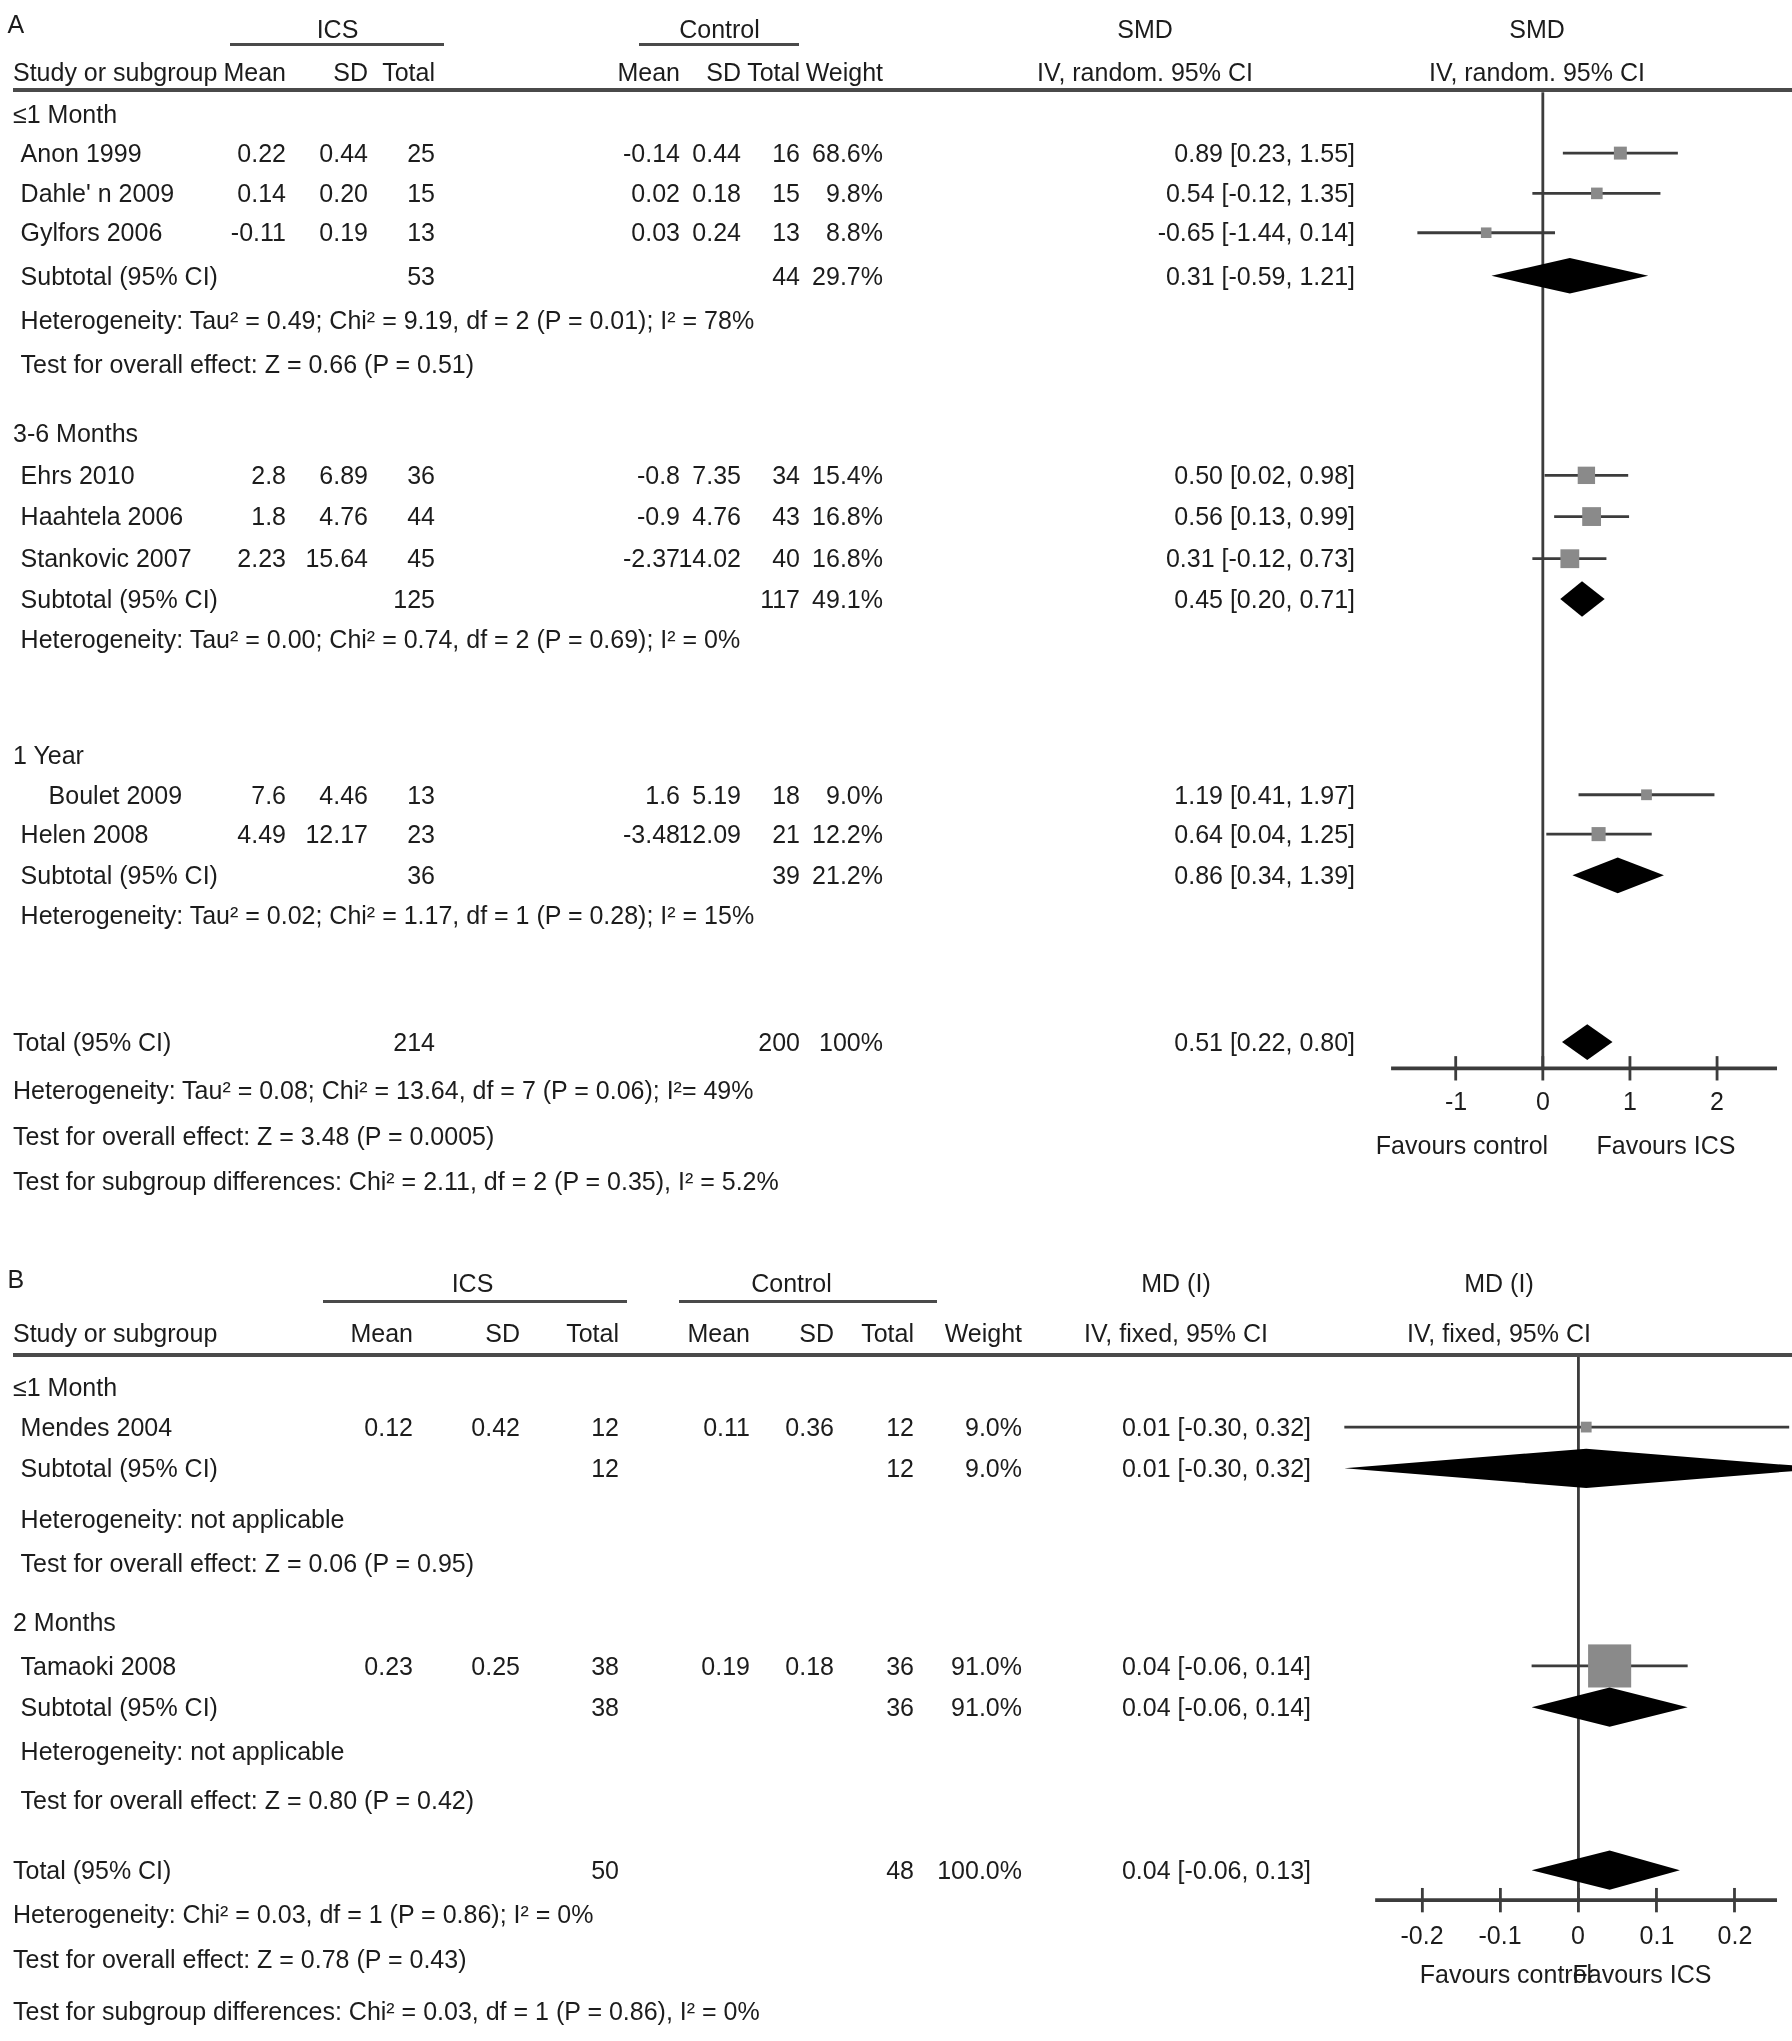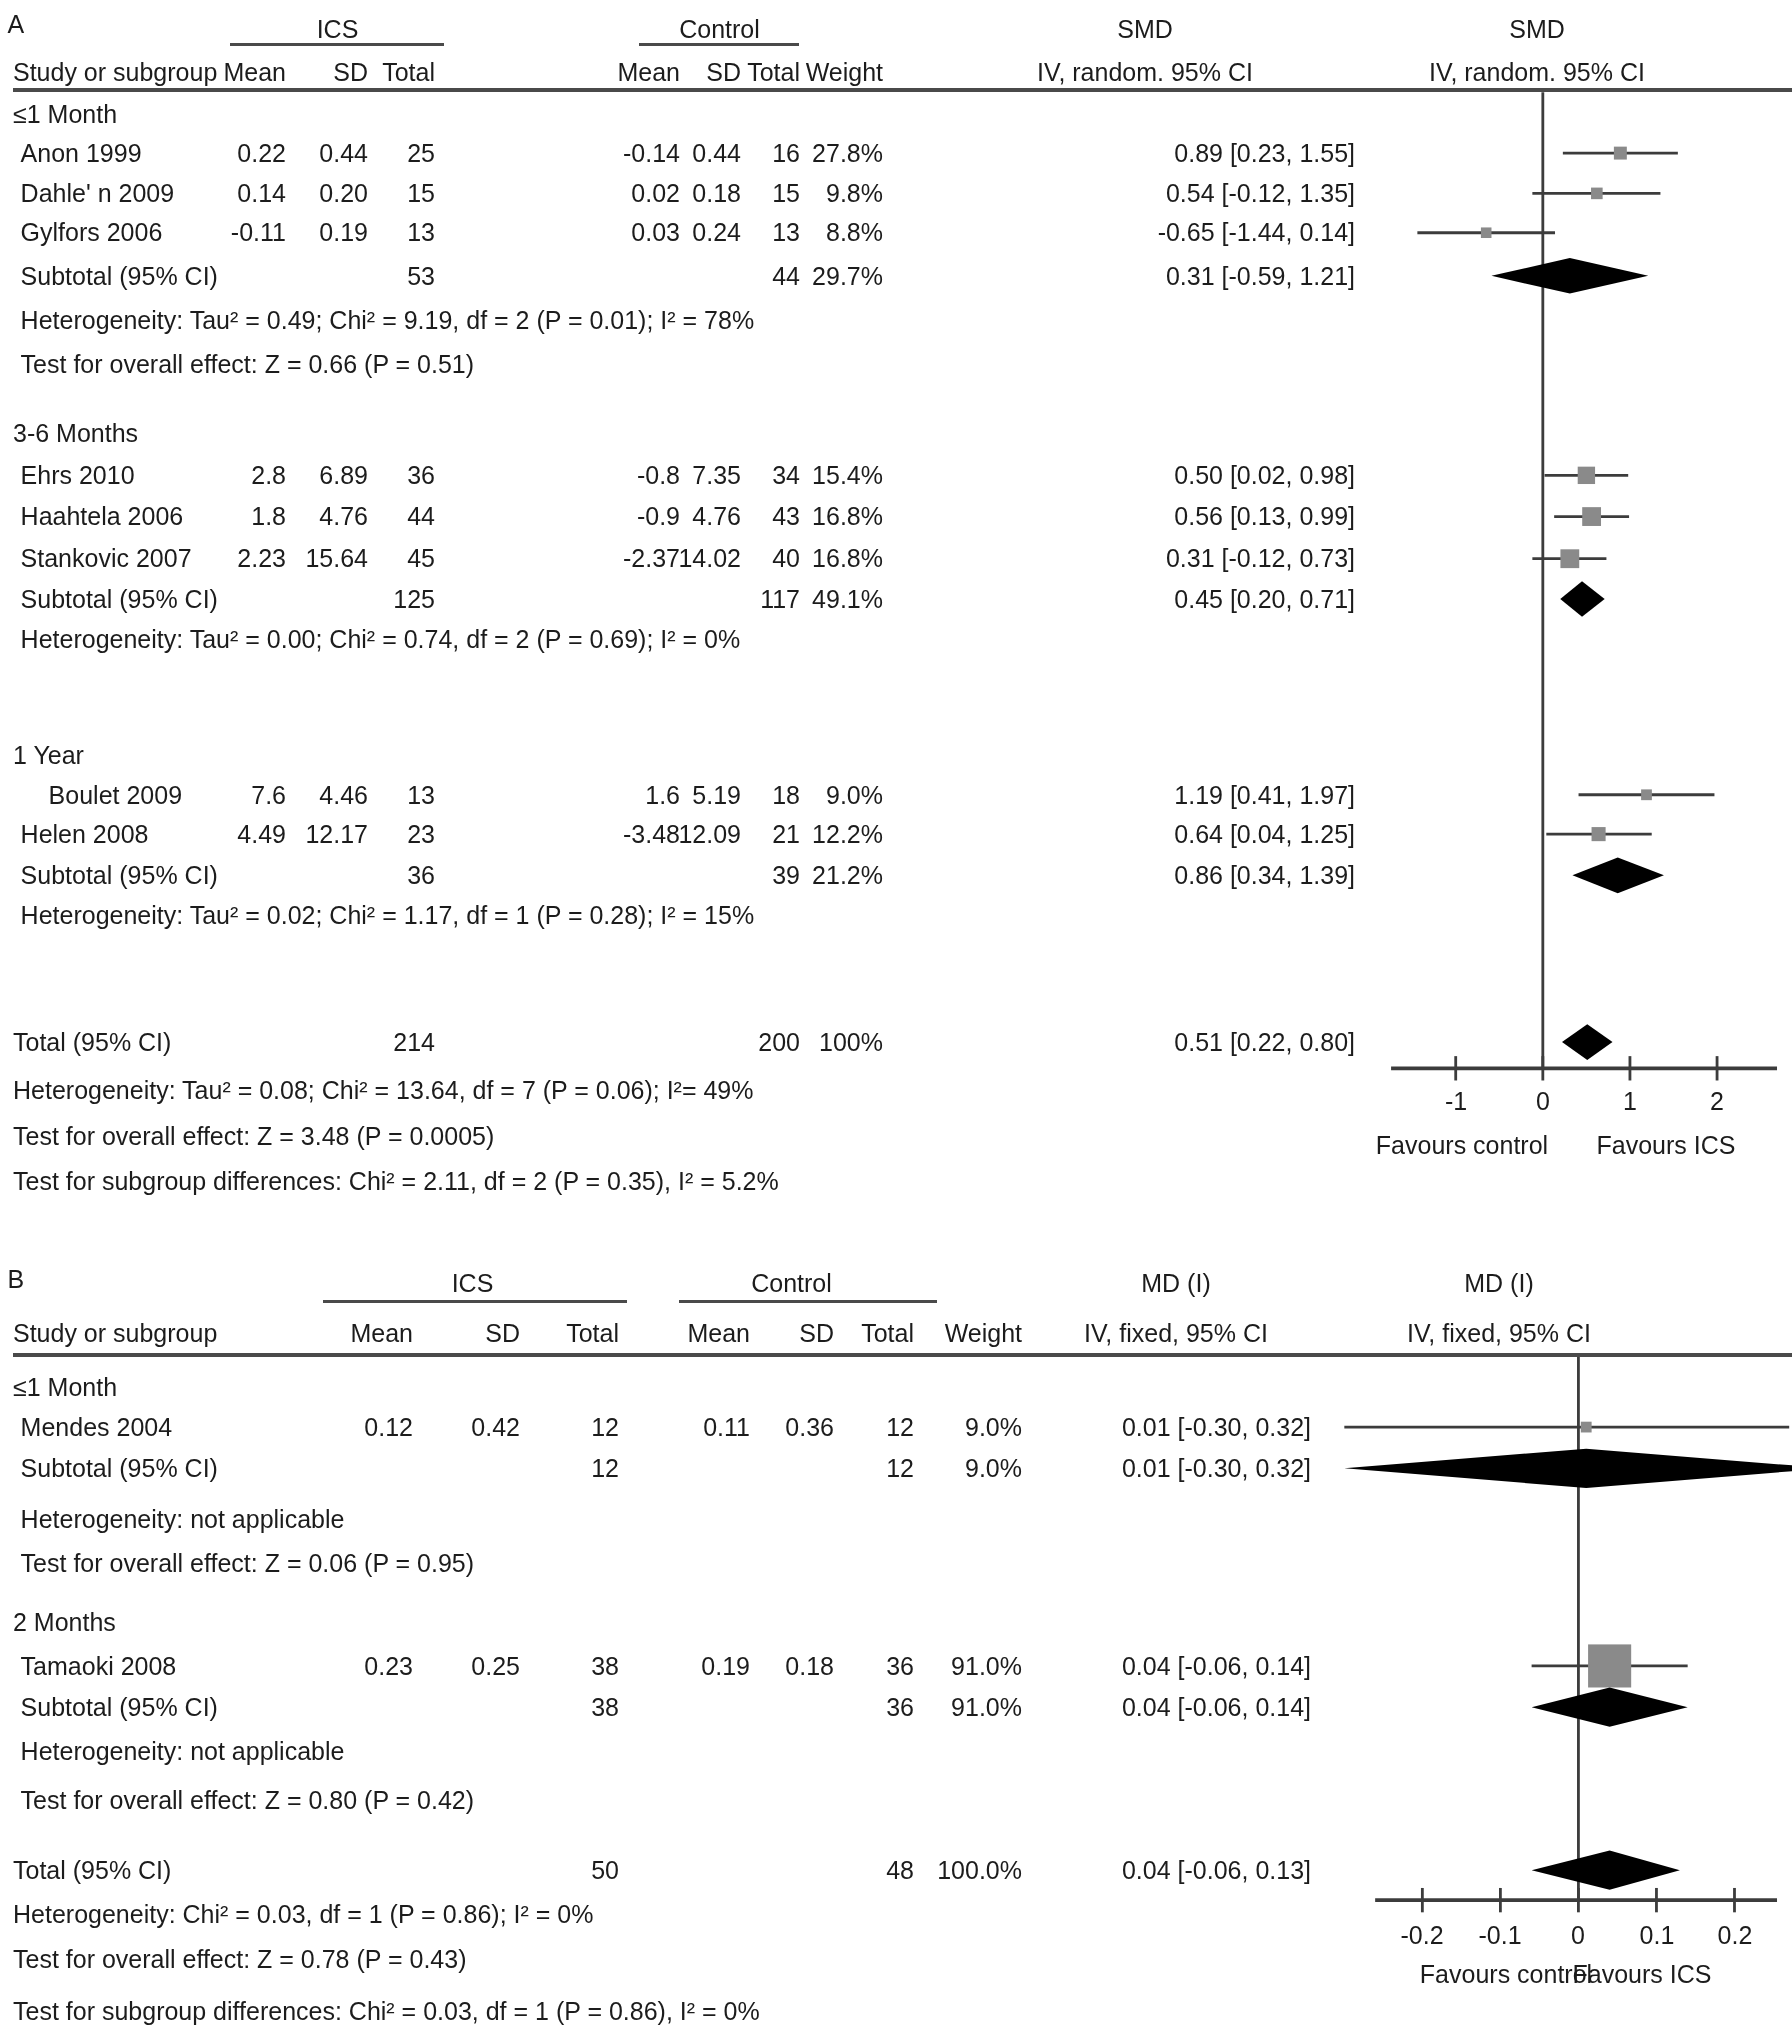--- a/index.html
+++ b/index.html
@@ -94,21 +94,21 @@
     <div class="t center" style="left: 1312px; width: 300px; top: 1129px;">Favours control</div>
     <div class="t center" style="left: 1516px; width: 300px; top: 1129px;">Favours ICS</div>
     <div class="t" style="left: 13px; top: 98px;">≤1 Month</div>
     <div class="t" style="left: 20.6px; top: 137px;">Anon 1999</div>
     <div class="t right" style="left: 117px; width: 169px; top: 137px;">0.22</div>
     <div class="t right" style="left: 199px; width: 169px; top: 137px;">0.44</div>
     <div class="t right" style="left: 266px; width: 169px; top: 137px;">25</div>
     <div class="t right" style="left: 511px; width: 169px; top: 137px;">-0.14</div>
     <div class="t right" style="left: 572px; width: 169px; top: 137px;">0.44</div>
     <div class="t right" style="left: 631px; width: 169px; top: 137px;">16</div>
-    <div class="t right" style="left: 714px; width: 169px; top: 137px;">27.8%</div>
+    <div class="t right" style="left: 714px; width: 169px; top: 137px;">68.6%</div>
     <div class="t right" style="left: 1018px; width: 337px; top: 137px;">0.89 [0.23, 1.55]</div>
     <div class="t" style="left: 20.6px; top: 177px;">Dahle' n 2009</div>
     <div class="t right" style="left: 117px; width: 169px; top: 177px;">0.14</div>
     <div class="t right" style="left: 199px; width: 169px; top: 177px;">0.20</div>
     <div class="t right" style="left: 266px; width: 169px; top: 177px;">15</div>
     <div class="t right" style="left: 511px; width: 169px; top: 177px;">0.02</div>
     <div class="t right" style="left: 572px; width: 169px; top: 177px;">0.18</div>
     <div class="t right" style="left: 631px; width: 169px; top: 177px;">15</div>
     <div class="t right" style="left: 714px; width: 169px; top: 177px;">9.8%</div>
     <div class="t right" style="left: 1018px; width: 337px; top: 177px;">0.54 [-0.12, 1.35]</div>

